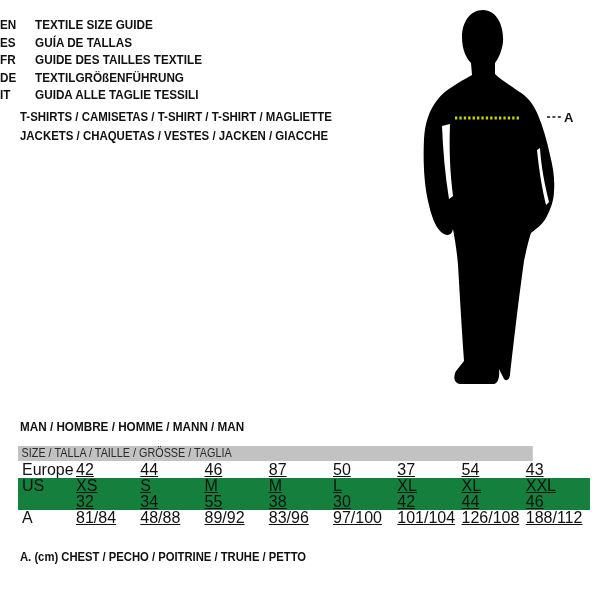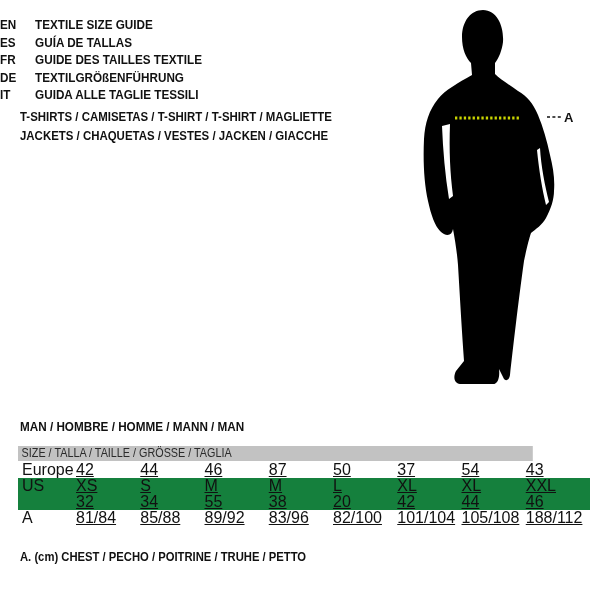--- a/index.html
+++ b/index.html
@@ -144,33 +144,33 @@
         <span class="tcell">XL</span>
         <span class="tcell">XXL</span>
       </div>
 
   <div class="trow shaded">
     <span class="tlabel"></span>
   <span class="tcell">32</span>
         <span class="tcell">34</span>
         <span class="tcell">55</span>
         <span class="tcell">38</span>
-        <span class="tcell">20</span>
+        <span class="tcell">30</span>
         <span class="tcell">42</span>
         <span class="tcell">44</span>
         <span class="tcell">46</span>
       </div>
 
   <div class="trow">
     <span class="tlabel">A</span>
   <span class="tcell">81/84</span>
-        <span class="tcell">85/88</span>
+        <span class="tcell">48/88</span>
         <span class="tcell">89/92</span>
         <span class="tcell">83/96</span>
-        <span class="tcell">82/100</span>
+        <span class="tcell">97/100</span>
         <span class="tcell">101/104</span>
-        <span class="tcell">105/108</span>
+        <span class="tcell">126/108</span>
         <span class="tcell">188/112</span>
       </div>
 </div>
 </div>
 
 <div class="footnote cond">A. (cm) CHEST / PECHO / POITRINE / TRUHE / PETTO</div>
 
 </body></html>

